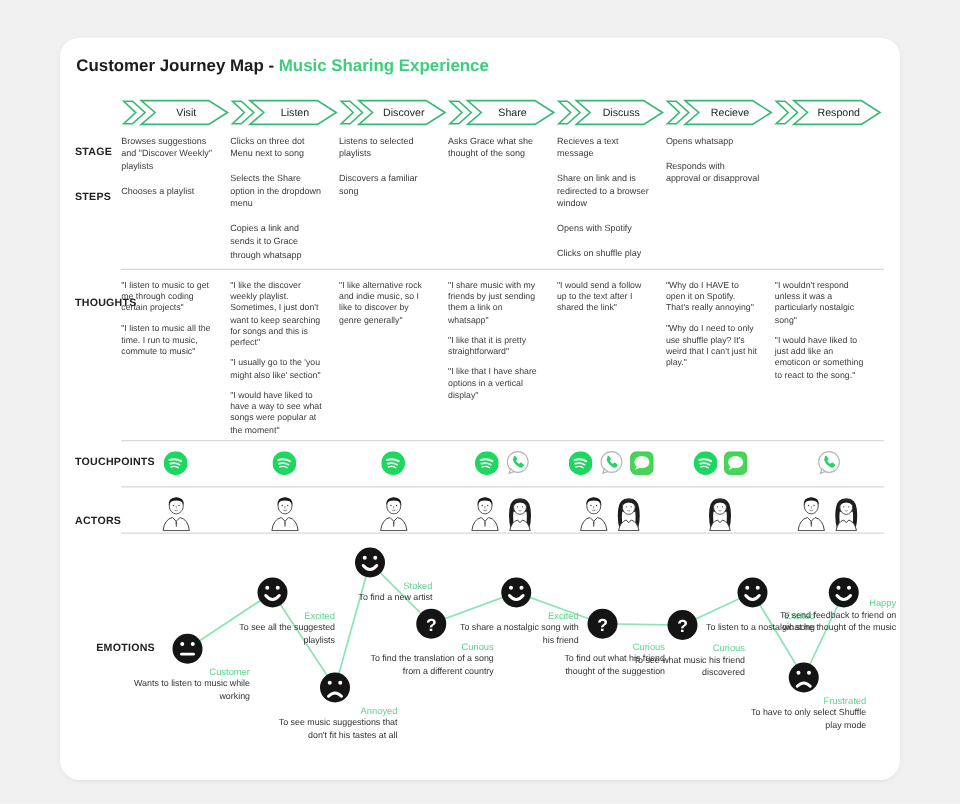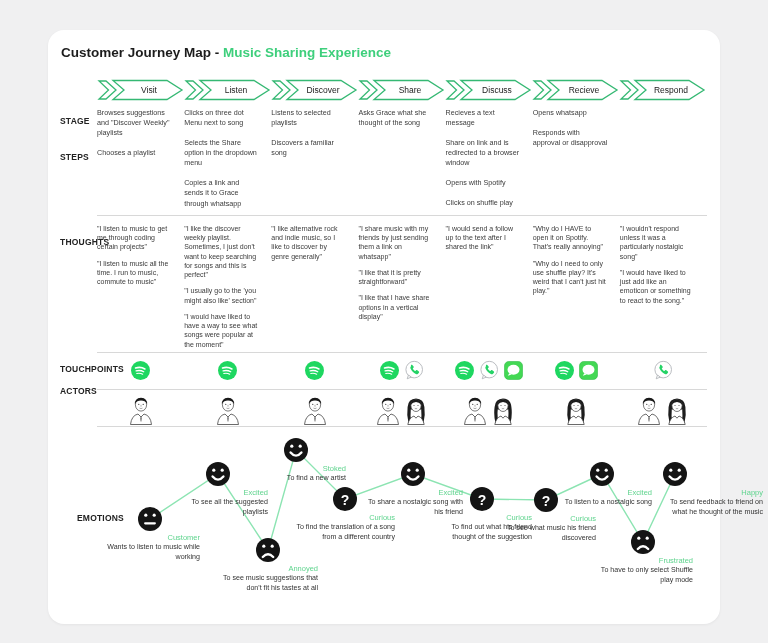--- a/index.html
+++ b/index.html
@@ -14,21 +14,21 @@
     font-family:"Liberation Sans",sans-serif;overflow:hidden;
   }
   .card{
     position:absolute;left:48px;top:30px;width:672px;height:594px;
     background:var(--card-bg);border-radius:16px;box-shadow:0 1px 3px rgba(0,0,0,.05);
   }
   .title{position:absolute;left:13px;top:15px;font-size:13.5px;font-weight:700;color:var(--text-dark);}
   .title .hl{color:var(--accent-green);}
   .row-label{position:absolute;left:12px;font-size:8.5px;font-weight:700;color:#222;white-space:nowrap;letter-spacing:.2px;}
   #lbl-stage{top:55px;margin-top:31px;} #lbl-steps{top:122px;} #lbl-thoughts{top:207px;}
-  #lbl-touchpoints{top:334px;} #lbl-actors{top:356px;} #lbl-emotions{top:483px;padding-left:17px;}
+  #lbl-touchpoints{top:334px;} #lbl-actors{top:381px;} #lbl-emotions{top:483px;padding-left:17px;}
 
   .grid-row{position:absolute;left:49px;width:610px;display:grid;grid-template-columns:repeat(7,1fr);}
   #stage-row{top:49px;height:22px;display:flex;}
   .stage-arrow{width:87px;height:22px;position:relative;}
   .arr{fill:#fff;stroke:var(--arrow-border);stroke-width:1.3;stroke-linejoin:miter;}
   .arr-label{font-size:8.5px;fill:#222;font-family:"Liberation Sans",sans-serif;}
 
   #steps-row{top:78px;}
   #thoughts-row{top:194px;}
   .col{padding-right:12px;box-sizing:border-box;}
@@ -496,18 +496,18 @@
         <div class="emo-desc">To see what music his friend discovered</div>
       </div>
       <div class="emo-label" style="left: 455px; top: 54px;">
         <div class="emo-name">Excited</div>
         <div class="emo-desc">To listen to a nostalgic song</div>
       </div>
       <div class="emo-label" style="left: 496px; top: 122px;">
         <div class="emo-name">Frustrated</div>
         <div class="emo-desc">To have to only select Shuffle play mode</div>
       </div>
-      <div class="emo-label" style="left: 520px; top: 54px; margin-left: 46px;">
+      <div class="emo-label" style="left: 520px; top: 44px;">
         <div class="emo-name">Happy</div>
         <div class="emo-desc">To send feedback to friend on what he thought of the music</div>
       </div>
     </div>
 </div>
 
 </body></html>

